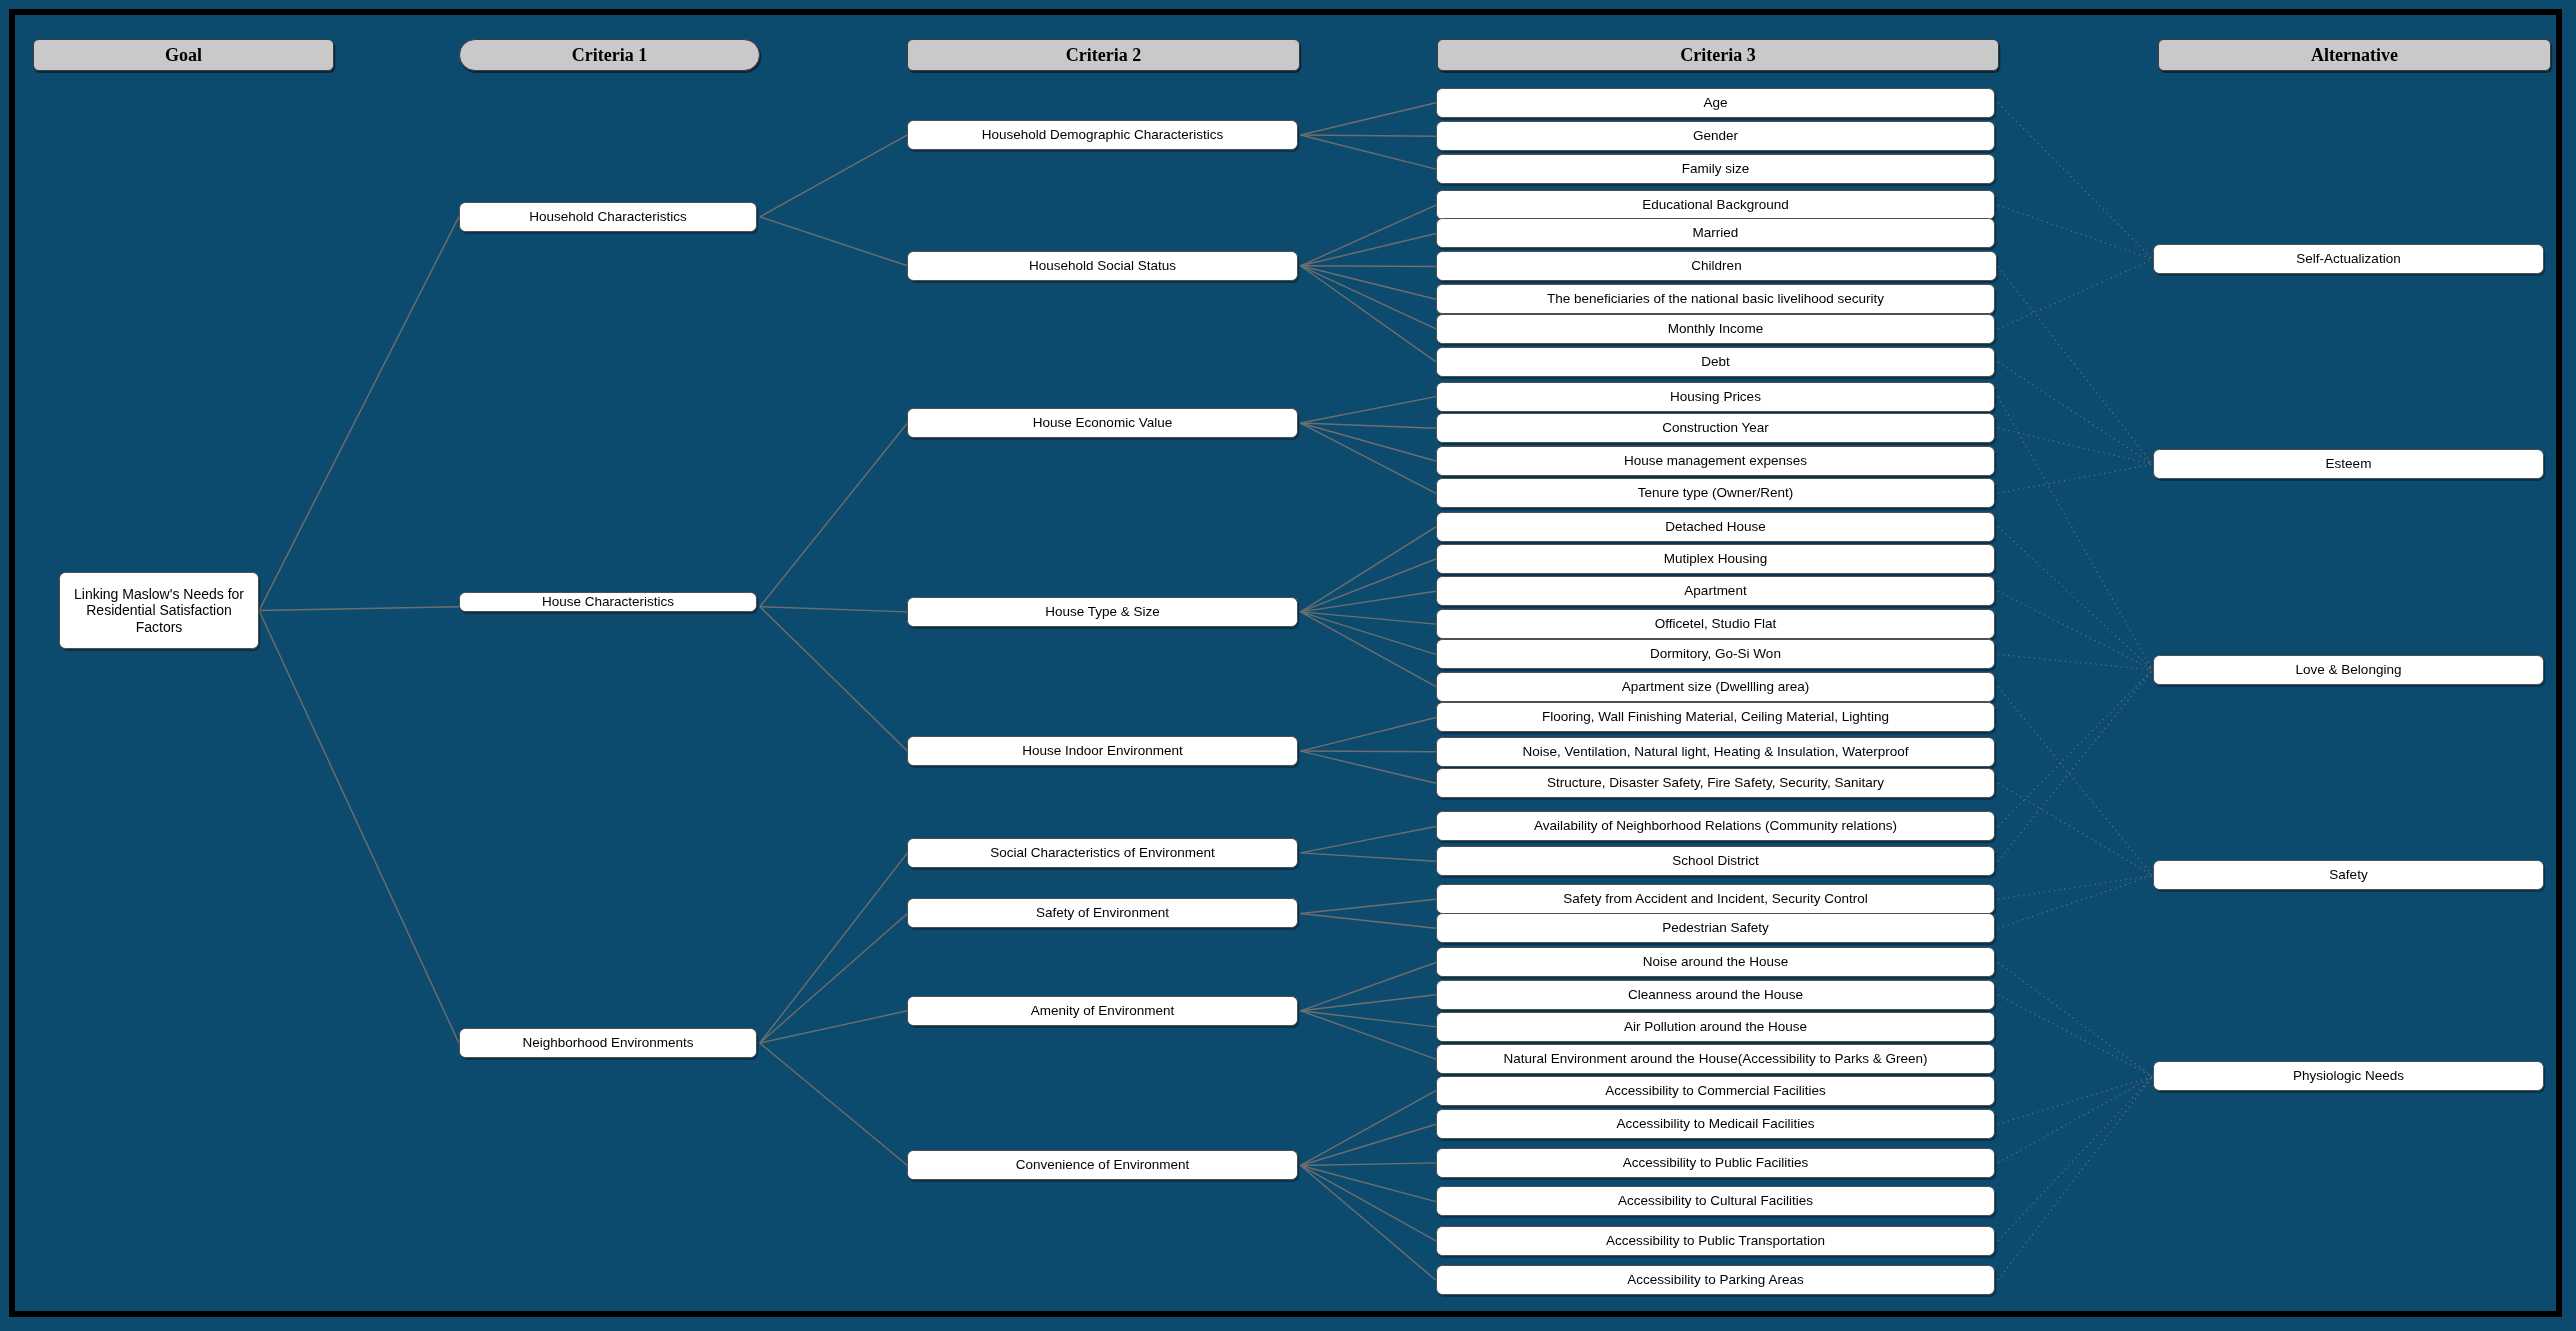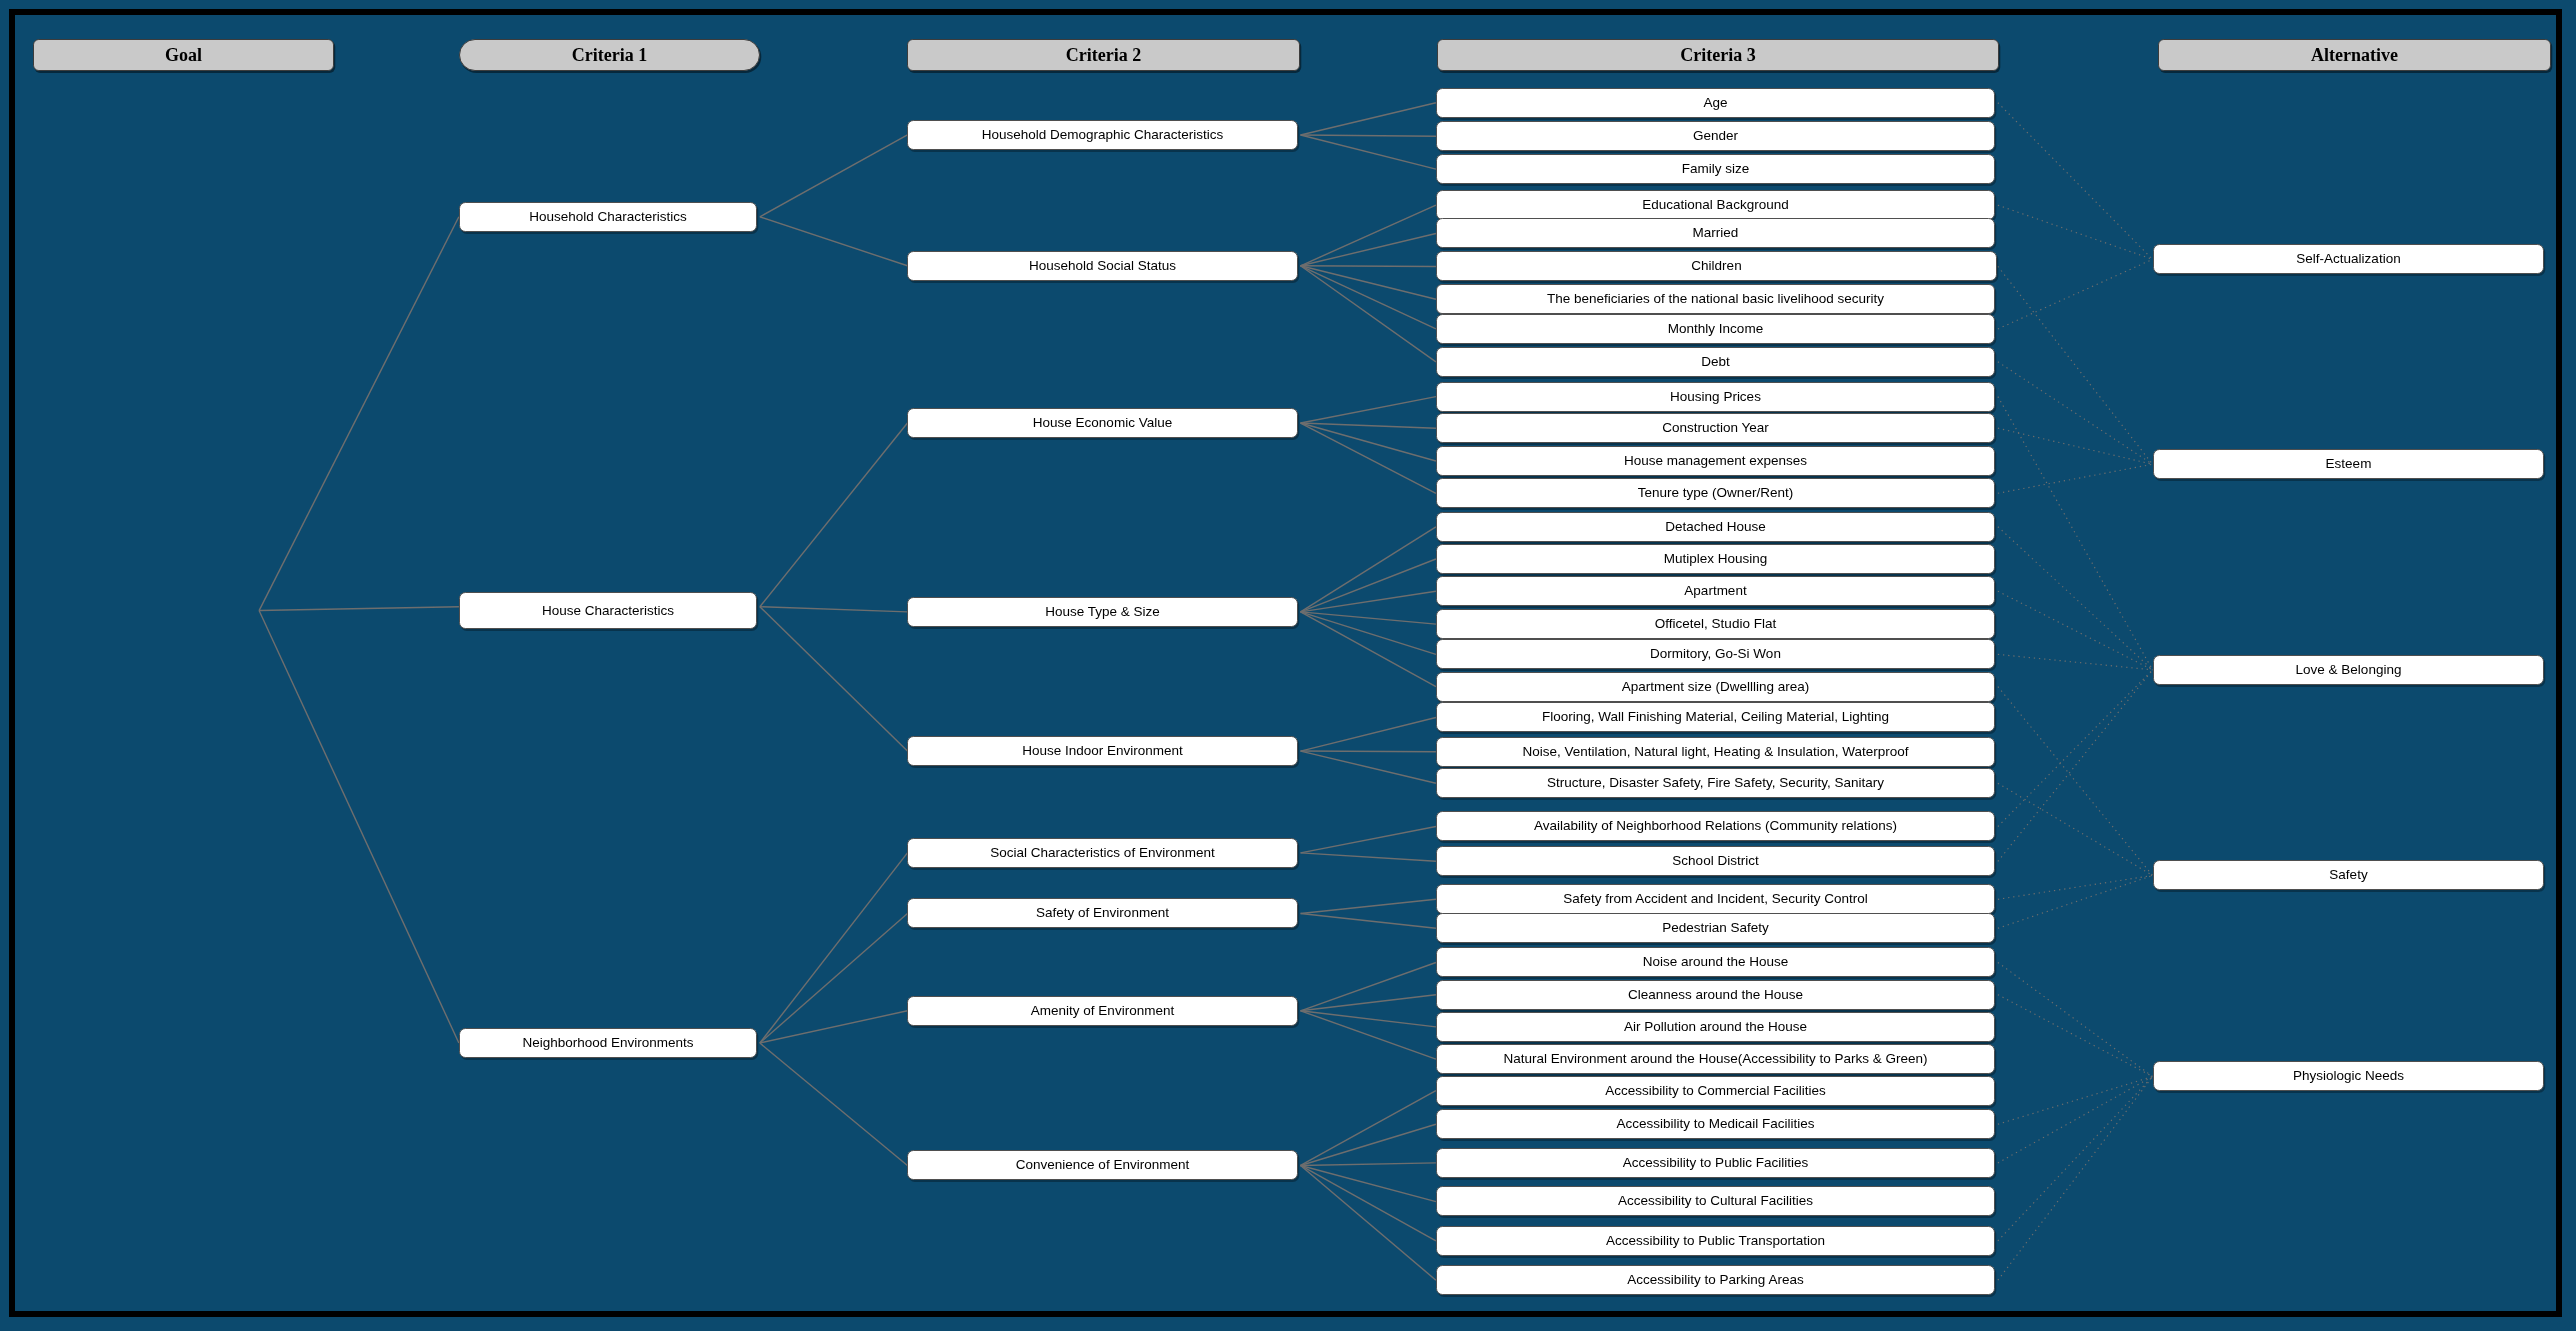--- a/index.html
+++ b/index.html
@@ -98,24 +98,25 @@
       <line x1="3100" y1="1925" x2="3340" y2="1670" stroke="#6e6e6e" stroke-width="1.8" stroke-dasharray="2 6"></line>
       <line x1="3100" y1="1986" x2="3340" y2="1670" stroke="#6e6e6e" stroke-width="1.8" stroke-dasharray="2 6"></line>
     </svg>
 
   <div class="hdr" style="left:33px;top:39px;width:301px;">Goal</div>
   <div class="hdr" style="left:459px;top:39px;width:301px;border-radius:16px;">Criteria 1</div>
   <div class="hdr" style="left:907px;top:39px;width:393px;">Criteria 2</div>
   <div class="hdr" style="left:1437px;top:39px;width:562px;">Criteria 3</div>
   <div class="hdr" style="left:2158px;top:39px;width:393px;">Alternative</div>
 
+  <div class="node goal" style="left:59px;top:572px;width:200px;height:77px;">Linking Maslow's Needs for Residential Satisfaction Factors</div>
 
   <div id="c1-layer">
       <div class="node" style="left: 459px; width: 298px; top: 202px; height: 30px;">Household Characteristics</div>
-      <div class="node" style="left: 459px; width: 298px; top: 592px; height: 37px;">House Characteristics</div>
+      <div class="node" style="left: 459px; width: 298px; top: 592px; height: 20px;">House Characteristics</div>
       <div class="node" style="left: 459px; width: 298px; top: 1028px; height: 30px;">Neighborhood Environments</div>
     </div>
   <div id="c2-layer">
       <div class="node" style="left: 907px; width: 391px; top: 120px; height: 30px;">Household Demographic Characteristics</div>
       <div class="node" style="left: 907px; width: 391px; top: 251px; height: 30px;">Household Social Status</div>
       <div class="node" style="left: 907px; width: 391px; top: 408px; height: 30px;">House Economic Value</div>
       <div class="node" style="left: 907px; width: 391px; top: 597px; height: 30px;">House Type  &amp; Size</div>
       <div class="node" style="left: 907px; width: 391px; top: 736px; height: 30px;">House Indoor Environment</div>
       <div class="node" style="left: 907px; width: 391px; top: 838px; height: 30px;">Social Characteristics of Environment</div>
       <div class="node" style="left: 907px; width: 391px; top: 898px; height: 30px;">Safety of Environment</div>

